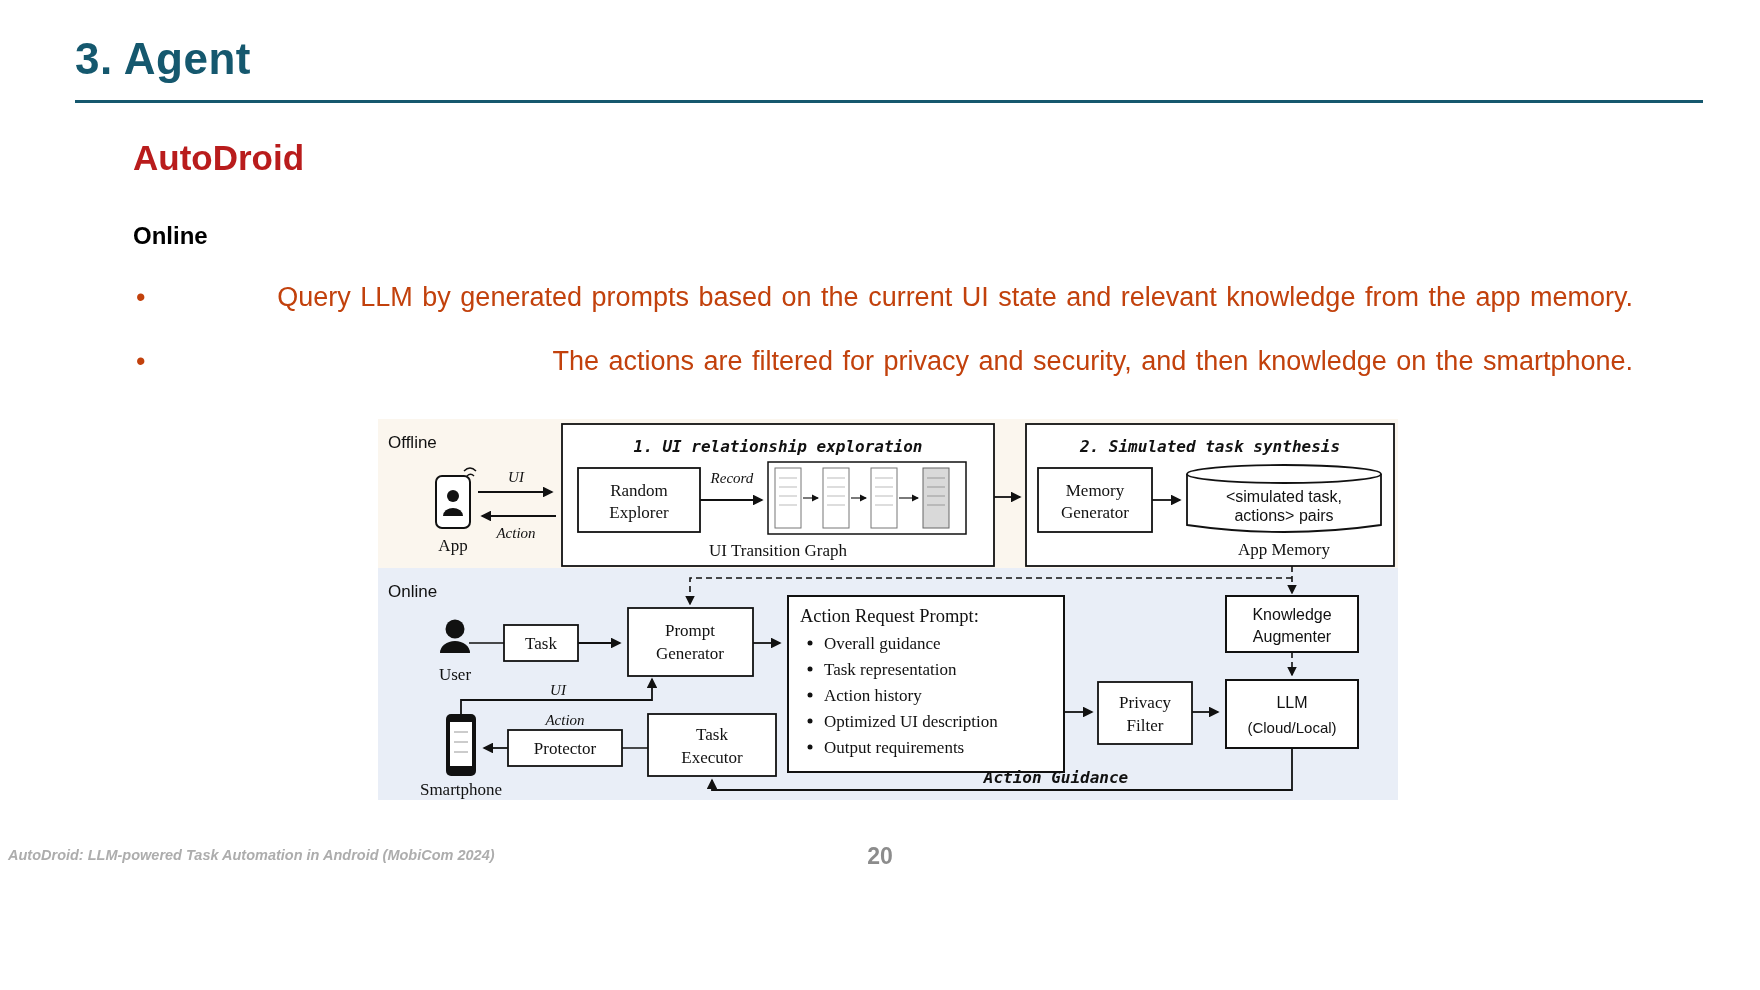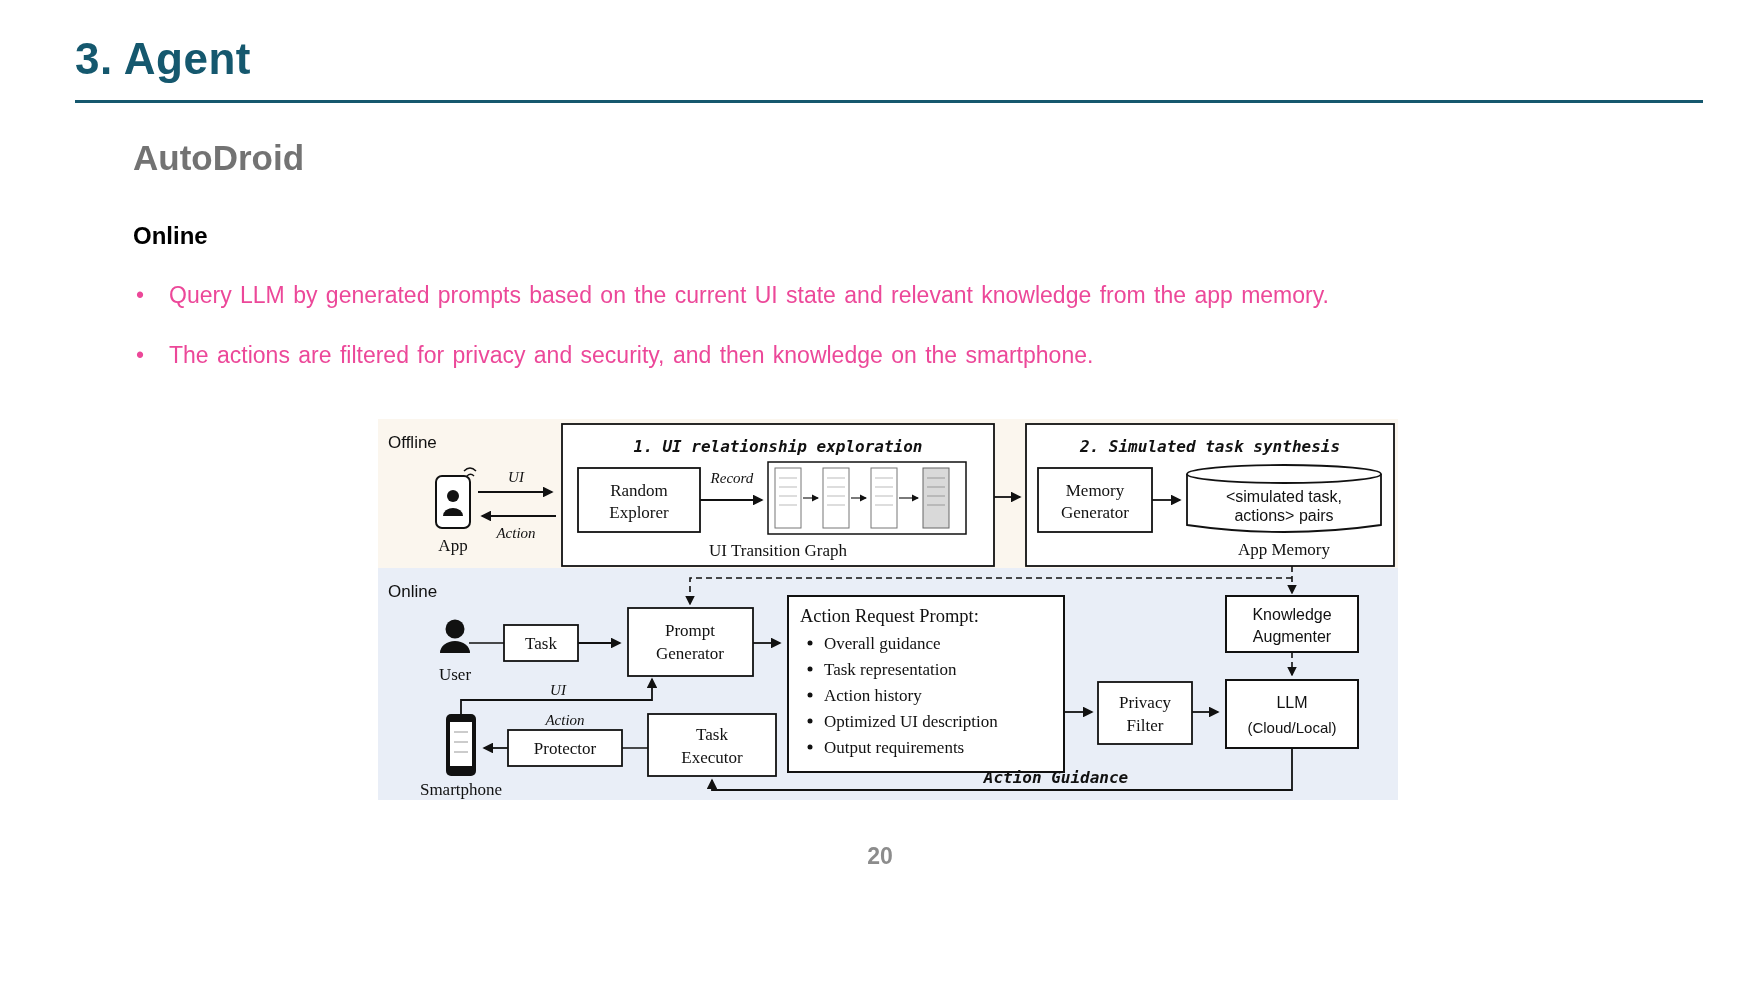--- a/index.html
+++ b/index.html
@@ -2,25 +2,25 @@
 <html><head>
 <meta charset="utf-8">
 <style>
   * { box-sizing: border-box; }
   body { margin: 0; background: #ffffff; font-family: "Liberation Sans", sans-serif; }
   .slide { position: relative; width: 1760px; height: 879px; background: #fff; overflow: hidden; }
 
   .title { position: absolute; left: 75px; top: 34px; font-size: 44px; font-weight: bold; color: #15586e; letter-spacing: 0.5px; }
   .title-rule { position: absolute; left: 75px; top: 100px; width: 1628px; height: 3px; background: #15586e; }
 
-  .heading { position: absolute; left: 133px; top: 138px; font-size: 35px; font-weight: bold; color: #737373; }
+  .heading { position: absolute; left: 133px; top: 138px; font-size: 35px; font-weight: bold; color: #b91c1c; }
   .subheading { position: absolute; left: 133px; top: 222px; font-size: 24px; font-weight: bold; color: #000; }
 
   .bullets { position: absolute; left: 133px; top: 282px; width: 1500px; }
-  .bullet-item { position: relative; font-size: 23px; color: #ec4899; padding-left: 36px; margin-bottom: 33px; word-spacing: 2px; }
+  .bullet-item { position: relative; font-size: 27px; color: #c2410c; padding-left: 36px; margin-bottom: 33px; word-spacing: 2px; text-align: right; }
   .bullet-item::before { content: "\2022"; position: absolute; left: 3px; top: 0; }
 
   .diagram { position: absolute; left: 366px; top: 412px; }
 
   .footer { position: absolute; left: 8px; top: 847px; font-size: 14.5px; font-weight: bold; font-style: italic; color: #adadad; }
   .page-number { position: absolute; left: 0; right: 0; top: 843px; text-align: center; font-size: 23px; font-weight: bold; color: #8c8c8c; }
 
   
   .diagram text { fill: #111; }
   .t-serif   { font-family: "Liberation Serif", serif; font-size: 17px; }
@@ -219,15 +219,16 @@
     <g>
       <rect x="80" y="302" width="30" height="62" rx="5" fill="#111"></rect>
       <rect x="84" y="310" width="22" height="44" fill="#fff"></rect>
       <line x1="88" y1="320" x2="102" y2="320" stroke="#999" stroke-width="1"></line>
       <line x1="88" y1="330" x2="102" y2="330" stroke="#999" stroke-width="1"></line>
       <line x1="88" y1="340" x2="102" y2="340" stroke="#999" stroke-width="1"></line>
     </g>
     <text class="t-serif mid" x="95" y="383">Smartphone</text>
   </svg>
 
+  <div class="footer">AutoDroid: LLM-powered Task Automation in Android (MobiCom 2024)</div>
   <div class="page-number">20</div>
 
 </div>
 
 </body></html>

